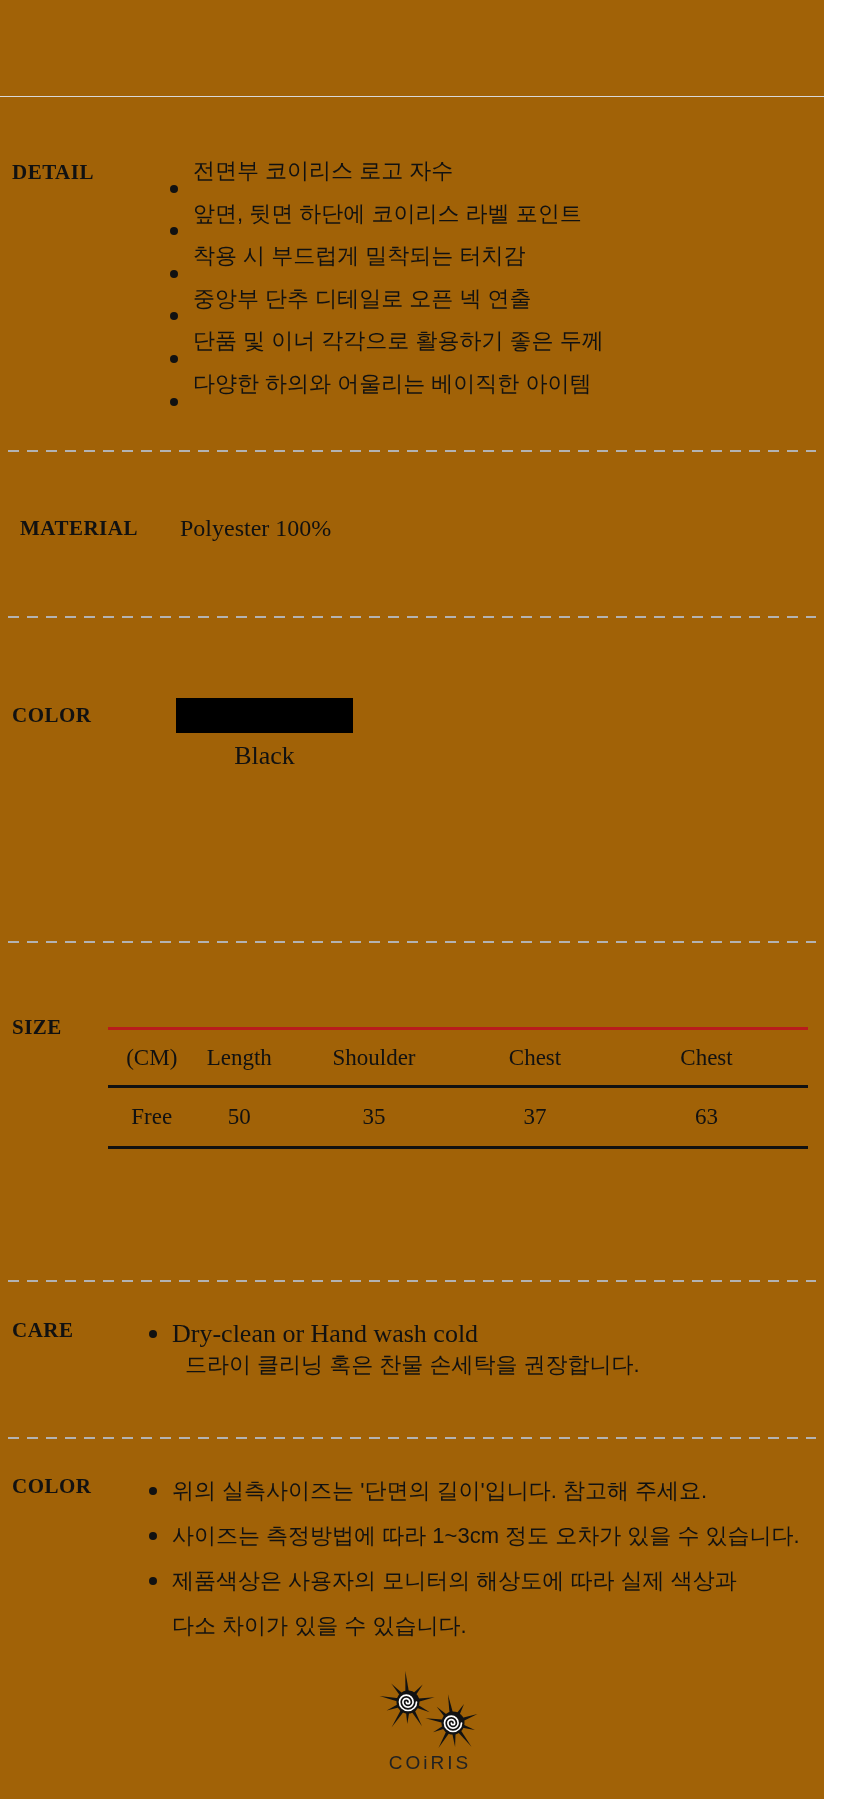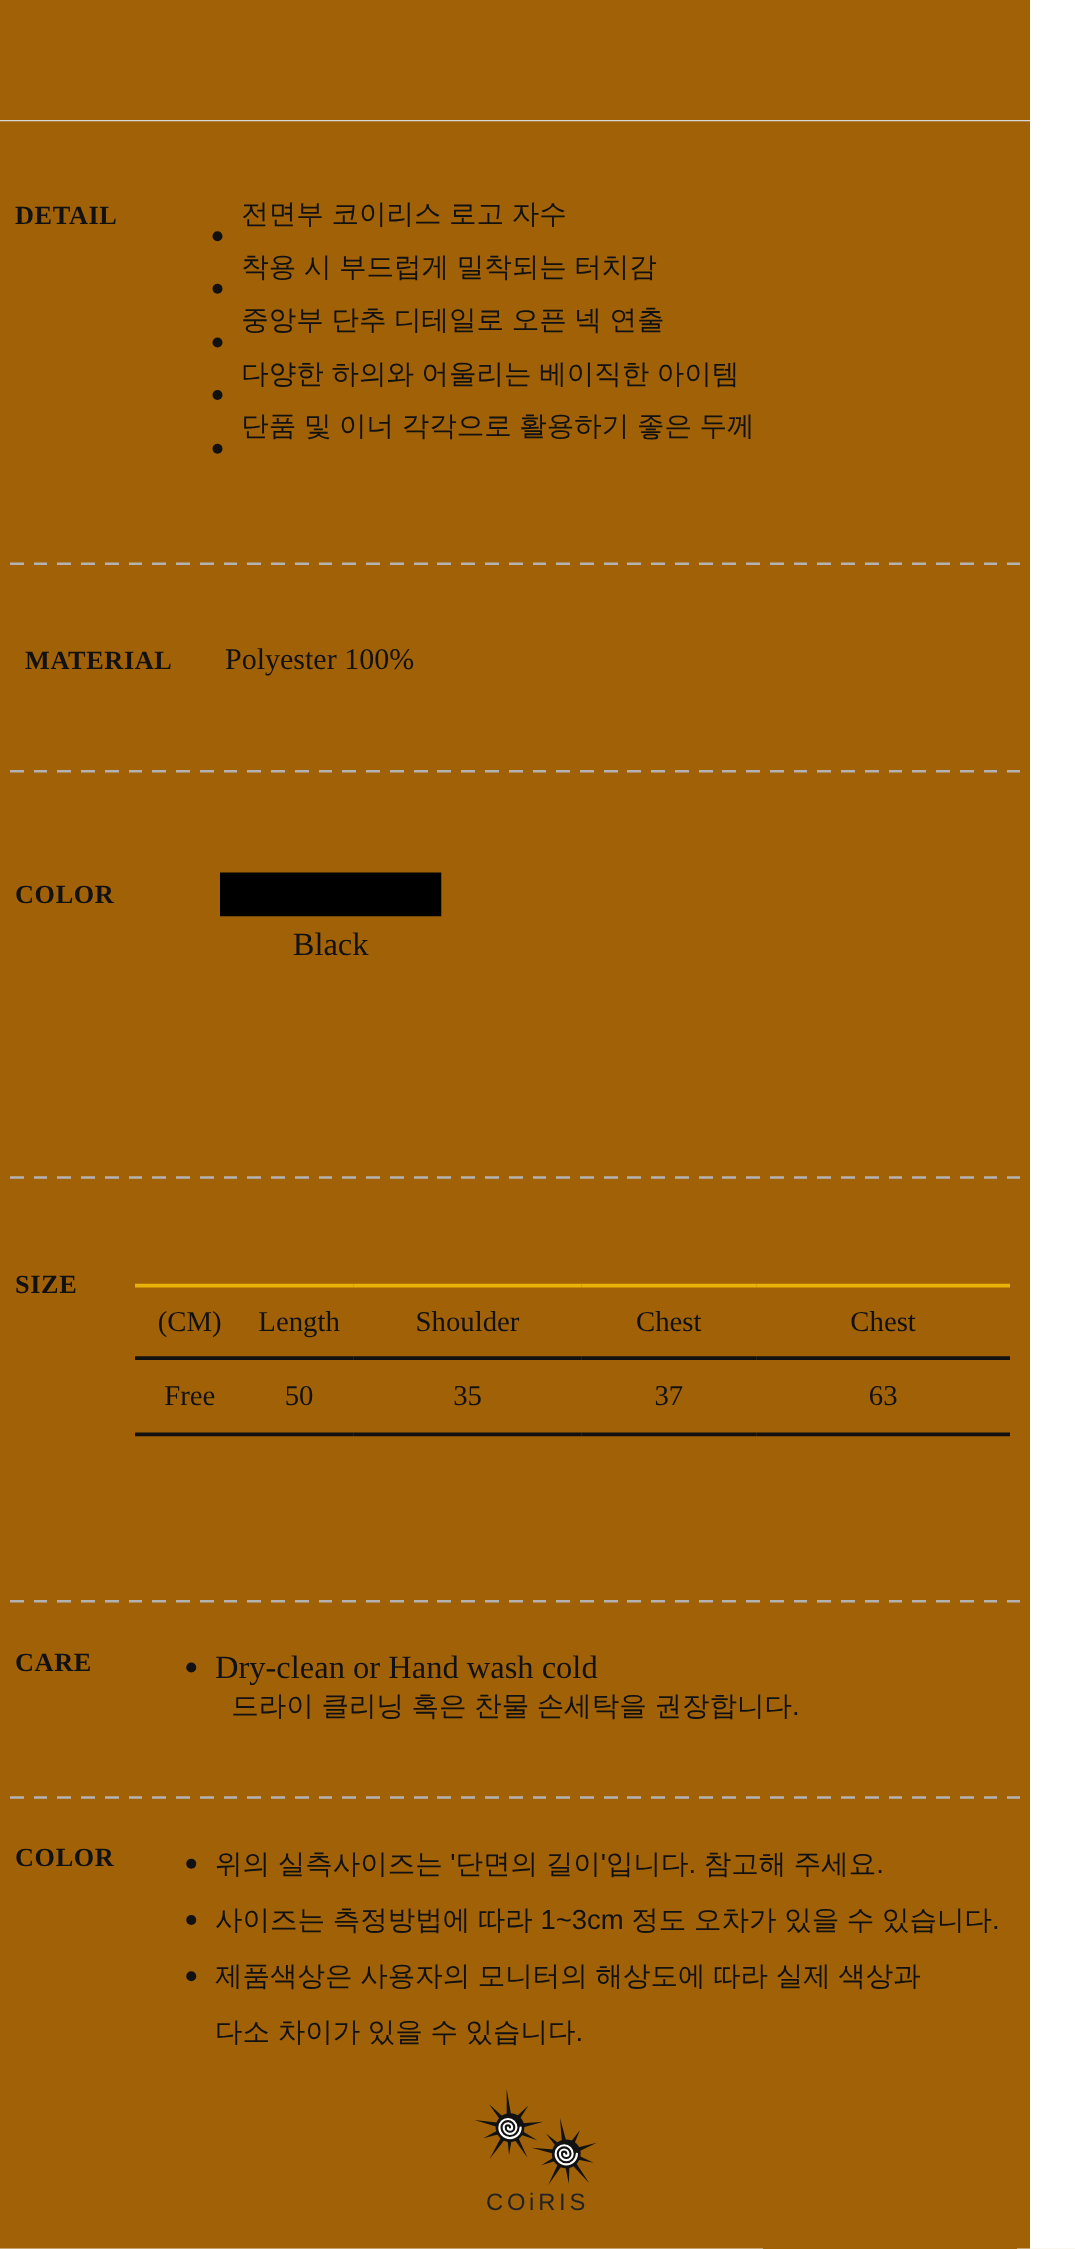--- a/index.html
+++ b/index.html
@@ -52,21 +52,21 @@
     position:absolute;left:176px;top:43px;width:177px;
     text-align:center;
     font-family:"Liberation Serif", serif;
     font-size:26px;line-height:30px;
   }
   
   .size-table-wrap{position:absolute;left:108px;top:11px;width:700px;}
   table.size-table{
     width:100%;border-collapse:collapse;table-layout:fixed;
     font-family:"Liberation Serif", serif;font-size:23px;color:#111;
-    border-top:3px solid #eab308;border-bottom:3px solid #111;
+    border-top:3px solid #b91c1c;border-bottom:3px solid #111;
   }
   table.size-table thead tr{height:58px;}
   table.size-table tbody tr{height:61px;}
   table.size-table th, table.size-table td{
     text-align:center;vertical-align:middle;
     font-weight:normal;padding:0;
   }
   table.size-table thead tr{border-bottom:3px solid #111;}
   
   .care-content{position:absolute;left:149px;top:0;}
@@ -104,33 +104,37 @@
 
   <div class="sec" style="top:150px;">
     <div class="sec-label" style="top:11px;">DETAIL</div>
     <ul class="detail-list">
       <li>
           <span class="dot"></span>
           <span>전면부 코이리스 로고 자수</span>
         </li>
       <li>
           <span class="dot"></span>
+          <span>앞면, 뒷면 하단에 코이리스 라벨 포인트</span>
+        </li>
+      <li>
+          <span class="dot"></span>
           <span>착용 시 부드럽게 밀착되는 터치감</span>
         </li>
       <li>
           <span class="dot"></span>
           <span>중앙부 단추 디테일로 오픈 넥 연출</span>
         </li>
       <li>
           <span class="dot"></span>
+          <span>단품 및 이너 각각으로 활용하기 좋은 두께</span>
+        </li>
+      <li>
+          <span class="dot"></span>
           <span>다양한 하의와 어울리는 베이직한 아이템</span>
-        </li>
-      <li>
-          <span class="dot"></span>
-          <span>단품 및 이너 각각으로 활용하기 좋은 두께</span>
         </li>
     </ul>
   </div>
 
   <div class="divider" style="top:450px;"></div>
 
   <div class="sec" style="top:514px;">
     <div class="sec-label" style="top:3px;left:20px;">MATERIAL</div>
     <div class="material-value">Polyester 100%</div>
   </div>

